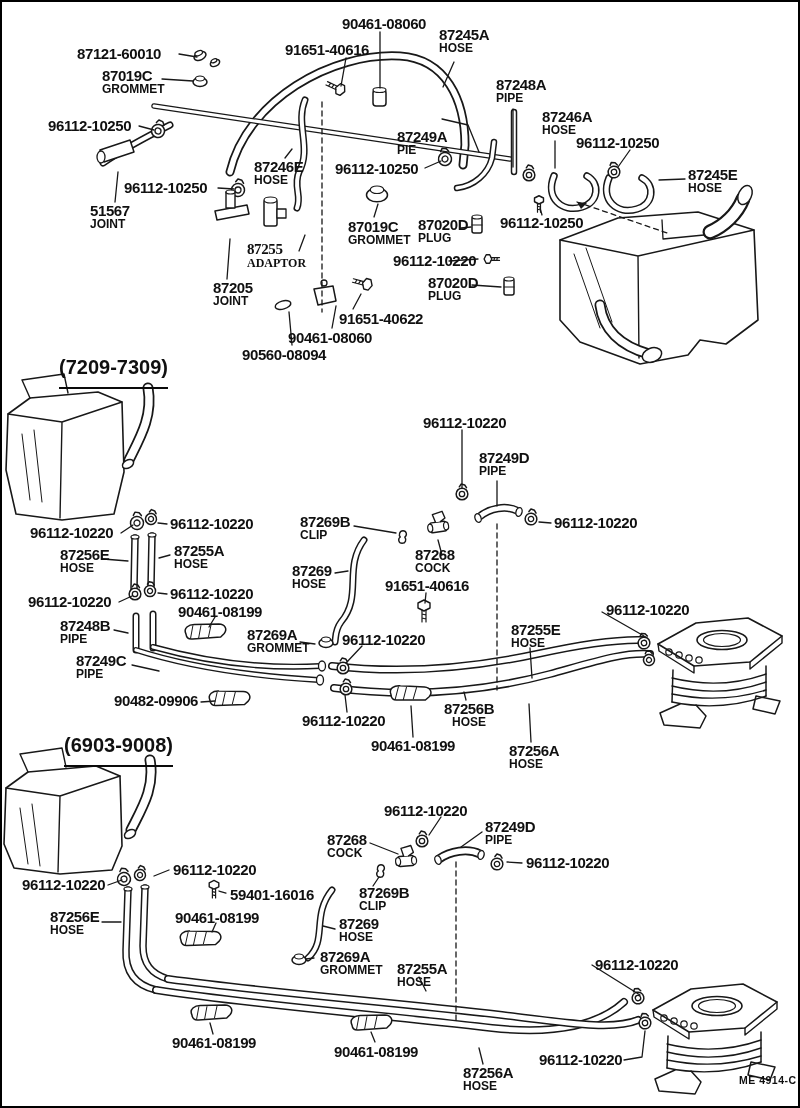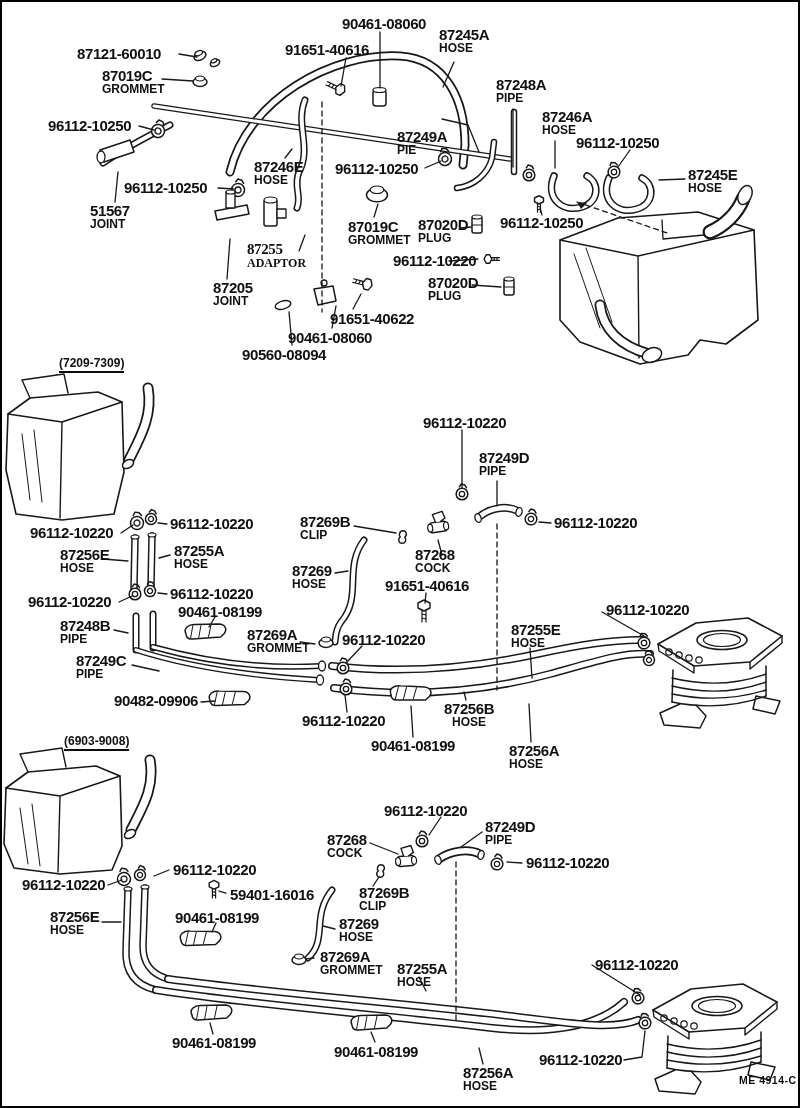--- a/index.html
+++ b/index.html
@@ -5,22 +5,22 @@
   html,body{margin:0;padding:0;background:#e8e8e8;}
   .page{position:relative;width:800px;height:1108px;background:#ffffff;overflow:hidden;
         border:2px solid #000;box-sizing:border-box;
         font-family:"Liberation Sans",sans-serif;}
   svg.art{position:absolute;left:0;top:0;}
   svg.art *{vector-effect:non-scaling-stroke;}
   .labels{position:absolute;left:0;top:0;width:800px;height:1108px;}
   .part-label{position:absolute;font-weight:700;font-size:15px;line-height:1.0;
               letter-spacing:-0.4px;color:#101010;white-space:nowrap;}
   .part-sub{font-size:12px;letter-spacing:0;line-height:1.05;}
-  .sec-header{position:absolute;font-weight:700;font-size:12px;color:#101010;
-              border-bottom:2.5px solid #0a0a0a;padding-bottom:1px;white-space:nowrap;}
+  .sec-header{position:absolute;font-weight:700;font-size:20px;color:#101010;
+              border-bottom:2.5px solid #0a0a0a;padding-bottom:8px;white-space:nowrap;}
   .footer-code{position:absolute;left:737px;top:1072px;font-weight:700;font-size:10.5px;
                color:#101010;letter-spacing:0.5px;}
 </style>
 </head>
 <body>
 
 <div class="page">
 
   <svg class="art" width="800" height="1108" viewBox="0 0 800 1108" stroke="#181818" fill="none" stroke-linecap="round" stroke-linejoin="round">
 
@@ -325,21 +325,21 @@
         <div>96112-10220</div>
       </div>
       <div class="part-label" style="left: 426px; top: 273px;">
         <div>87020D</div>
         <div class="part-sub">PLUG</div>
       </div>
       <div class="part-label" style="left: 201px; top: 278px; margin-left: 10px;">
         <div>87205</div>
         <div class="part-sub">JOINT</div>
       </div>
-      <div class="part-label" style="left: 328px; top: 309px;">
+      <div class="part-label" style="left: 337px; top: 309px;">
         <div>91651-40622</div>
       </div>
       <div class="part-label" style="left: 286px; top: 328px;">
         <div>90461-08060</div>
       </div>
       <div class="part-label" style="left: 240px; top: 345px;">
         <div>90560-08094</div>
       </div>
       <div class="sec-header" style="left: 57px; top: 354px;">(7209-7309)</div>
       <div class="part-label" style="left: 421px; top: 413px;">

